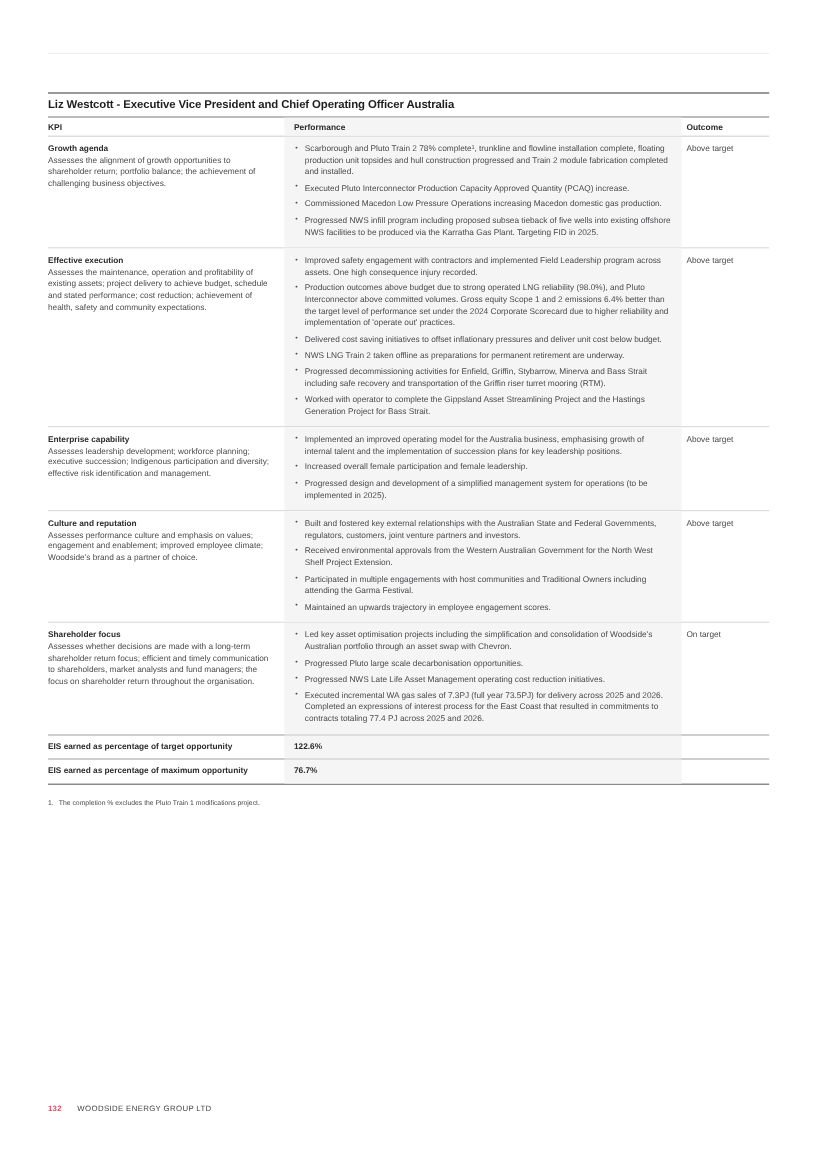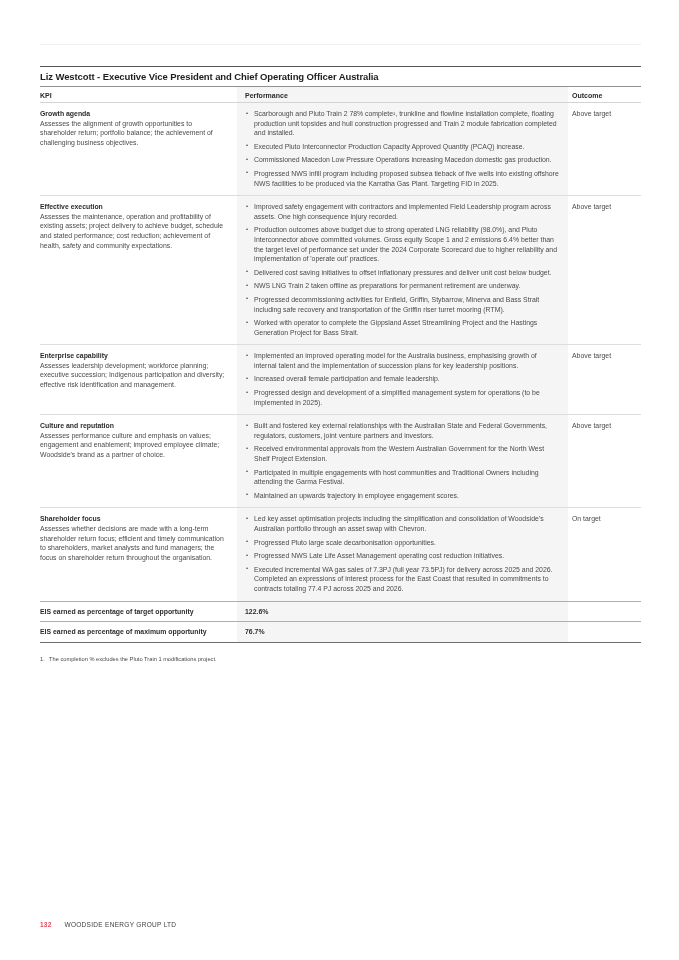--- a/index.html
+++ b/index.html
@@ -9,21 +9,21 @@
     font-family: "Liberation Sans", sans-serif;
     overflow: hidden;
     position: relative;
     -webkit-font-smoothing: antialiased;
   }
   .faint-top-rule {
     position: absolute; left: 40px; top: 44px;
     width: 601px; height: 1px; background: #efefef;
   }
   .content {
-    position: absolute; left: 40px; top: 66px; width: 601px;
+    position: absolute; left: 40px; top: 77px; width: 601px;
   }
   .section-title {
     margin: 0;
     border-top: 1.5px solid #55565a;
     padding: 4px 0 4px 0;
     font-size: 9.5px; font-weight: bold; color: #1e1e1e;
     letter-spacing: -0.1px;
   }
   .thead {
     display: grid;

